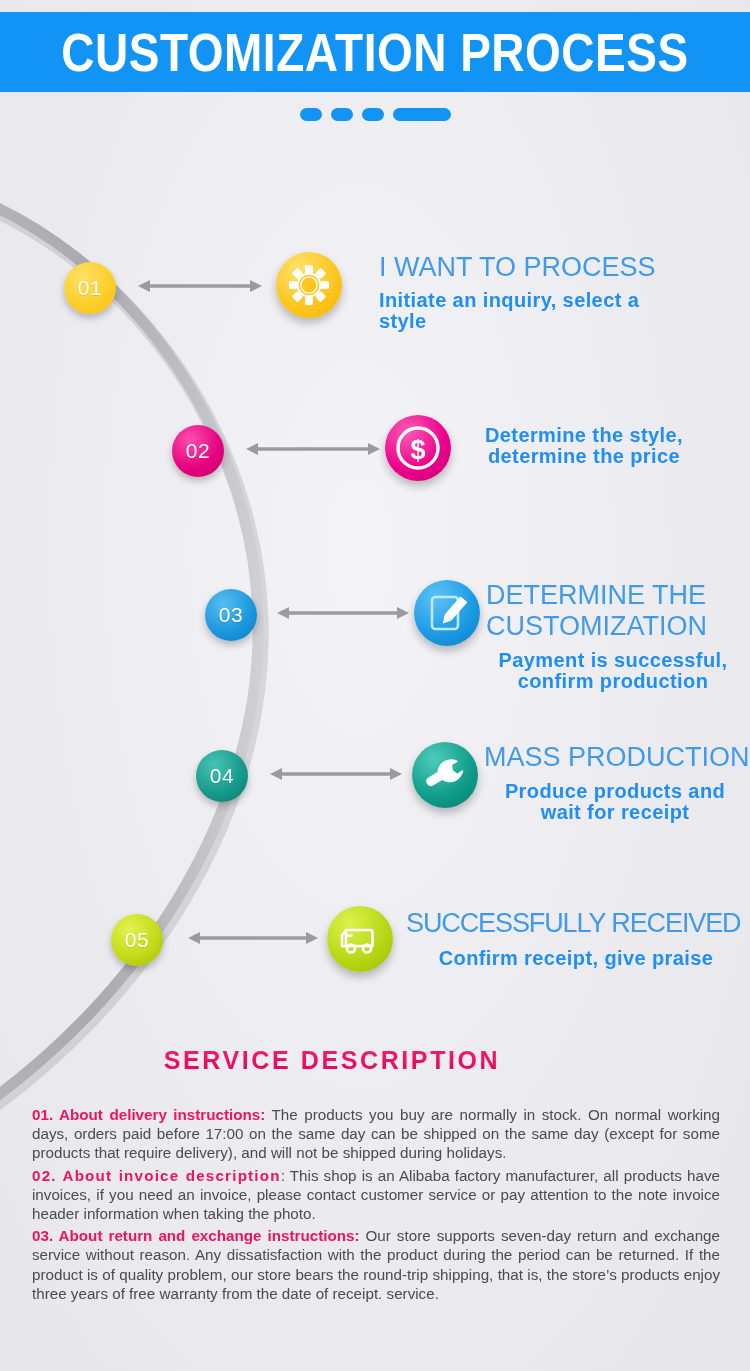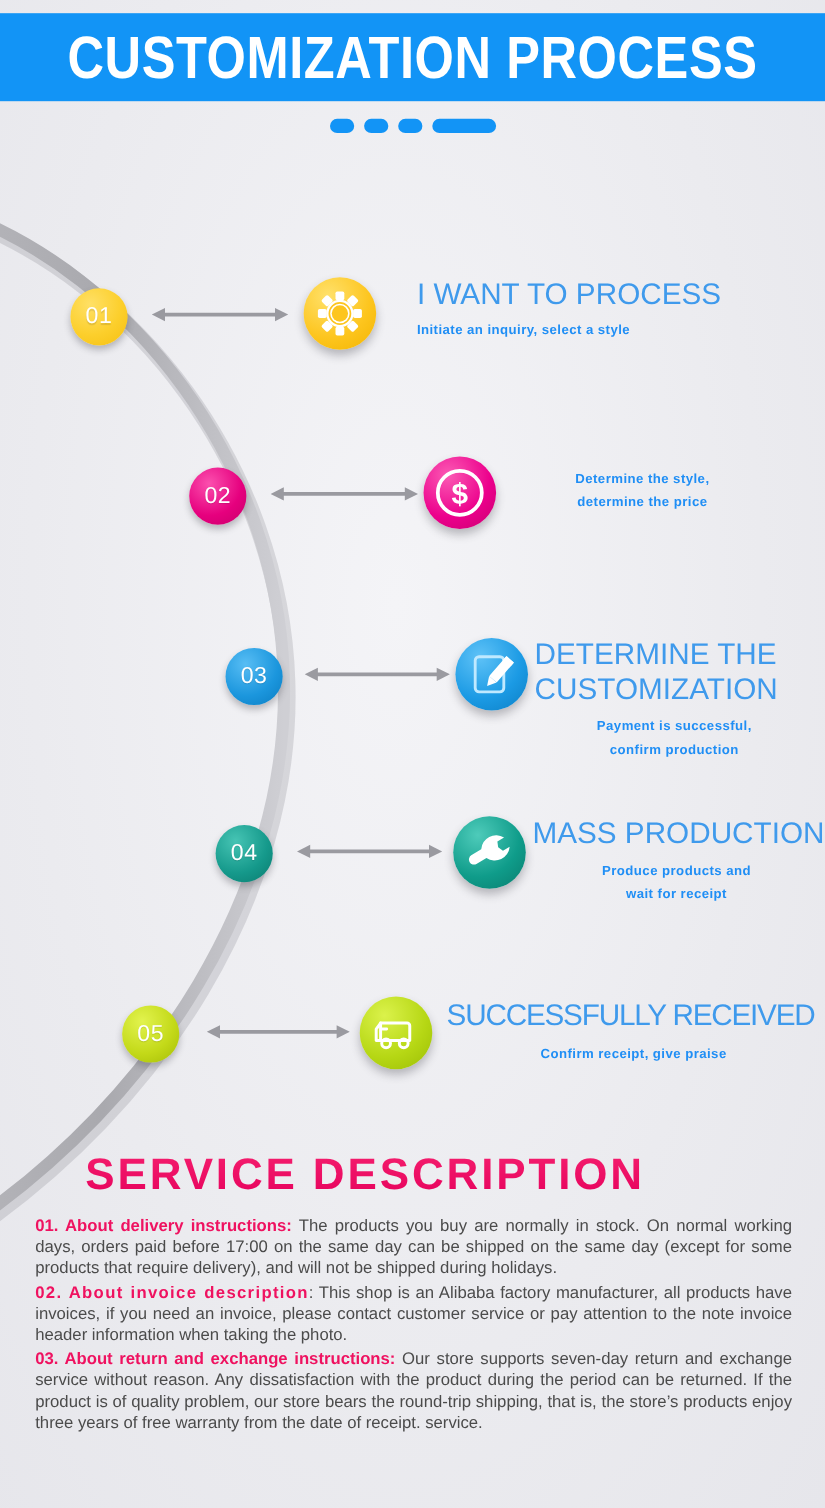--- a/index.html
+++ b/index.html
@@ -60,29 +60,29 @@
   }
   .icon-circle svg{display:block;}
 
   .txt{position:absolute;}
   .step-title{
     color:#3f9aec;font-size:27px;line-height:31px;white-space:nowrap;
     font-family:"Liberation Sans", sans-serif;font-weight:normal;
   }
   .step-title.tight{letter-spacing:-1.1px;}
   .step-sub{
-    color:#1f8ef5;font-size:12px;line-height:21px;font-weight:bold;
+    color:#1f8ef5;font-size:20px;line-height:21px;font-weight:bold;
     letter-spacing:0.4px;
     font-family:"Liberation Sans", sans-serif;
   }
 
   
   .svc-title{
     position:absolute;left:0;top:1046px;width:664px;text-align:center;
-    font-size:40px;font-weight:bold;letter-spacing:2.6px;
+    font-size:25px;font-weight:bold;letter-spacing:2.6px;
     color:#ef1260;
     background:linear-gradient(180deg,#f51f6e 0%,#e5005c 100%);
     -webkit-background-clip:text;background-clip:text;
     -webkit-text-fill-color:transparent;
     font-family:"Liberation Sans", sans-serif;
   }
   .svc-body{
     position:absolute;left:32px;top:1105px;width:688px;
     color:#4b4b4b;font-size:15.2px;line-height:19.2px;
     text-align:justify;

